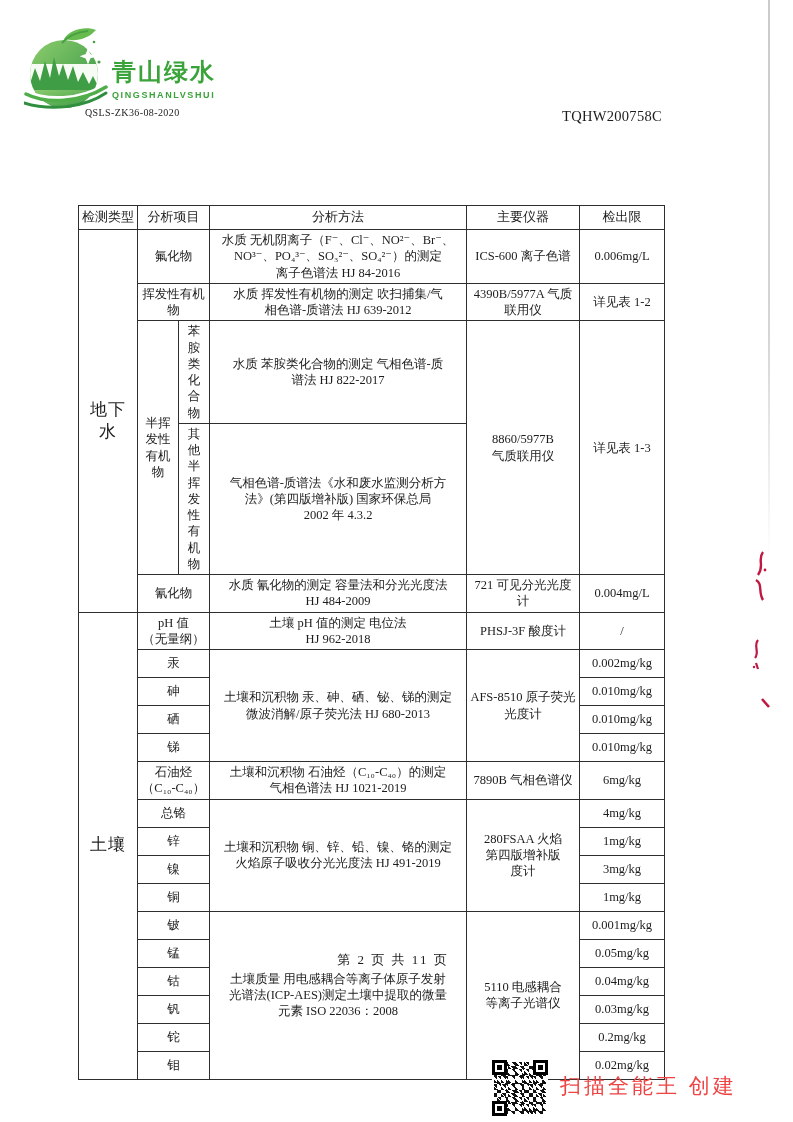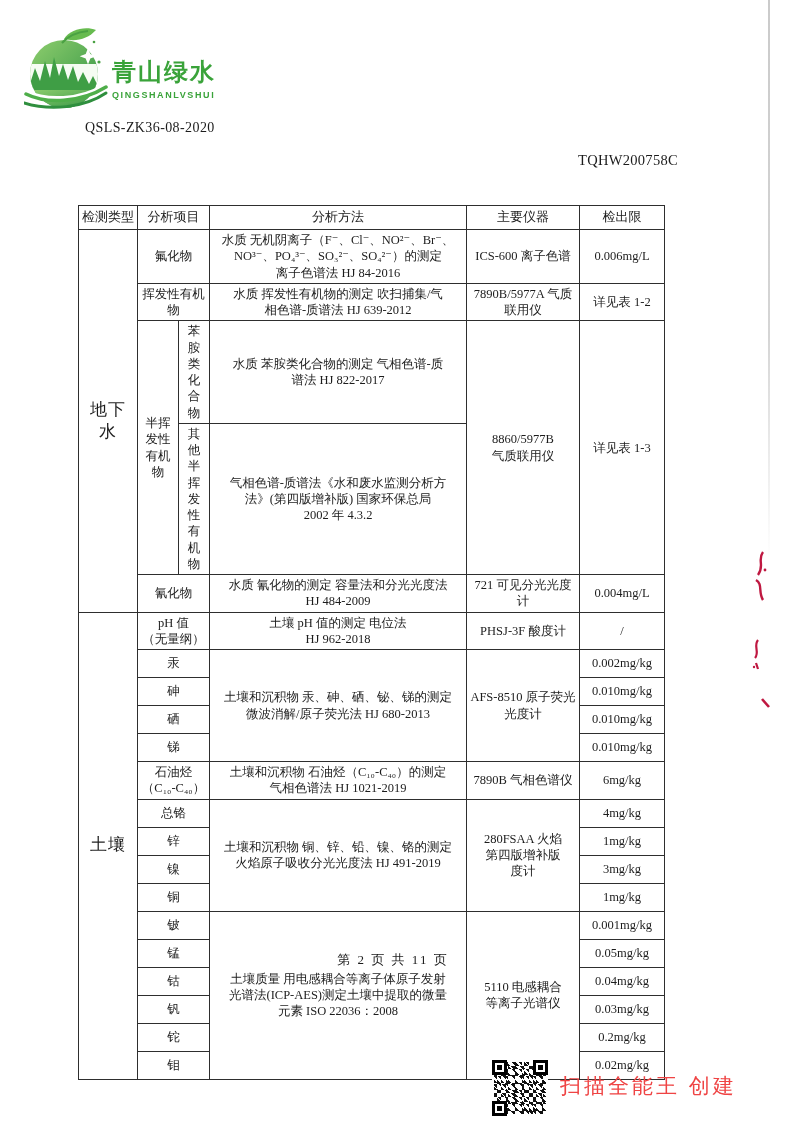--- a/index.html
+++ b/index.html
@@ -10,22 +10,22 @@
   }
   
   .logo-wrap { position:absolute; left:24px; top:26px; width:230px; height:86px; }
   .logo-svg { position:absolute; left:0; top:0; }
   .logo-text { position:absolute; left:88px; top:30px; }
   .logo-cn { font-size:24px; color:#3aa33a; letter-spacing:2px; font-weight:bold;
              font-family:"Liberation Sans","DejaVu Sans",sans-serif; }
   .logo-en { font-size:9px; color:#3aa33a; letter-spacing:1.6px; font-weight:bold; margin-top:2px;
              font-family:"Liberation Sans","DejaVu Sans",sans-serif; }
   
-  .code-left  { position:absolute; left:85px;  top:120px; font-size:14px; letter-spacing:0.4px; }
-  .code-right { position:absolute; left:578px; top:108px; font-size:14.5px; letter-spacing:0.3px;margin-top:44px; }
+  .code-left  { position:absolute; left:85px;  top:107px; font-size:10px; letter-spacing:0.4px; }
+  .code-right { position:absolute; left:562px; top:108px; font-size:14.5px; letter-spacing:0.3px; }
   .title { position:absolute; left:0; top:140px; width:760px; text-align:center;
            font-size:24px; font-weight:bold; letter-spacing:7px; }
   
   table.report {
     position:absolute; left:78px; top:205px; width:586px;
     border-collapse:collapse; table-layout:fixed; font-size:12.5px;
   }
   table.report th, table.report td {
     border:1.5px solid #2e2e2e; text-align:center; vertical-align:middle;
     padding:2px 3px; white-space:pre-line; line-height:1.3; font-weight:normal;
@@ -115,21 +115,21 @@
       <td>水质 无机阴离子（F⁻、Cl⁻、NO²⁻、Br⁻、
 NO³⁻、PO₄³⁻、SO₃²⁻、SO₄²⁻）的测定
 离子色谱法 HJ 84-2016</td>
       <td>ICS-600 离子色谱</td>
       <td>0.006mg/L</td>
     </tr>
     <tr style="height:34px">
       <td colspan="2">挥发性有机物</td>
       <td>水质 挥发性有机物的测定 吹扫捕集/气
 相色谱-质谱法 HJ 639-2012</td>
-      <td>7890B/5977A 气质联用仪</td>
+      <td>4390B/5977A 气质联用仪</td>
       <td>详见表 1-2</td>
     </tr>
     <tr style="height:45px">
       <td rowspan="2">半挥发性有机物</td>
       <td>苯胺类化合物</td>
       <td>水质 苯胺类化合物的测定 气相色谱-质
 谱法 HJ 822-2017</td>
       <td rowspan="2">8860/5977B
 气质联用仪</td>
       <td rowspan="2">详见表 1-3</td>

